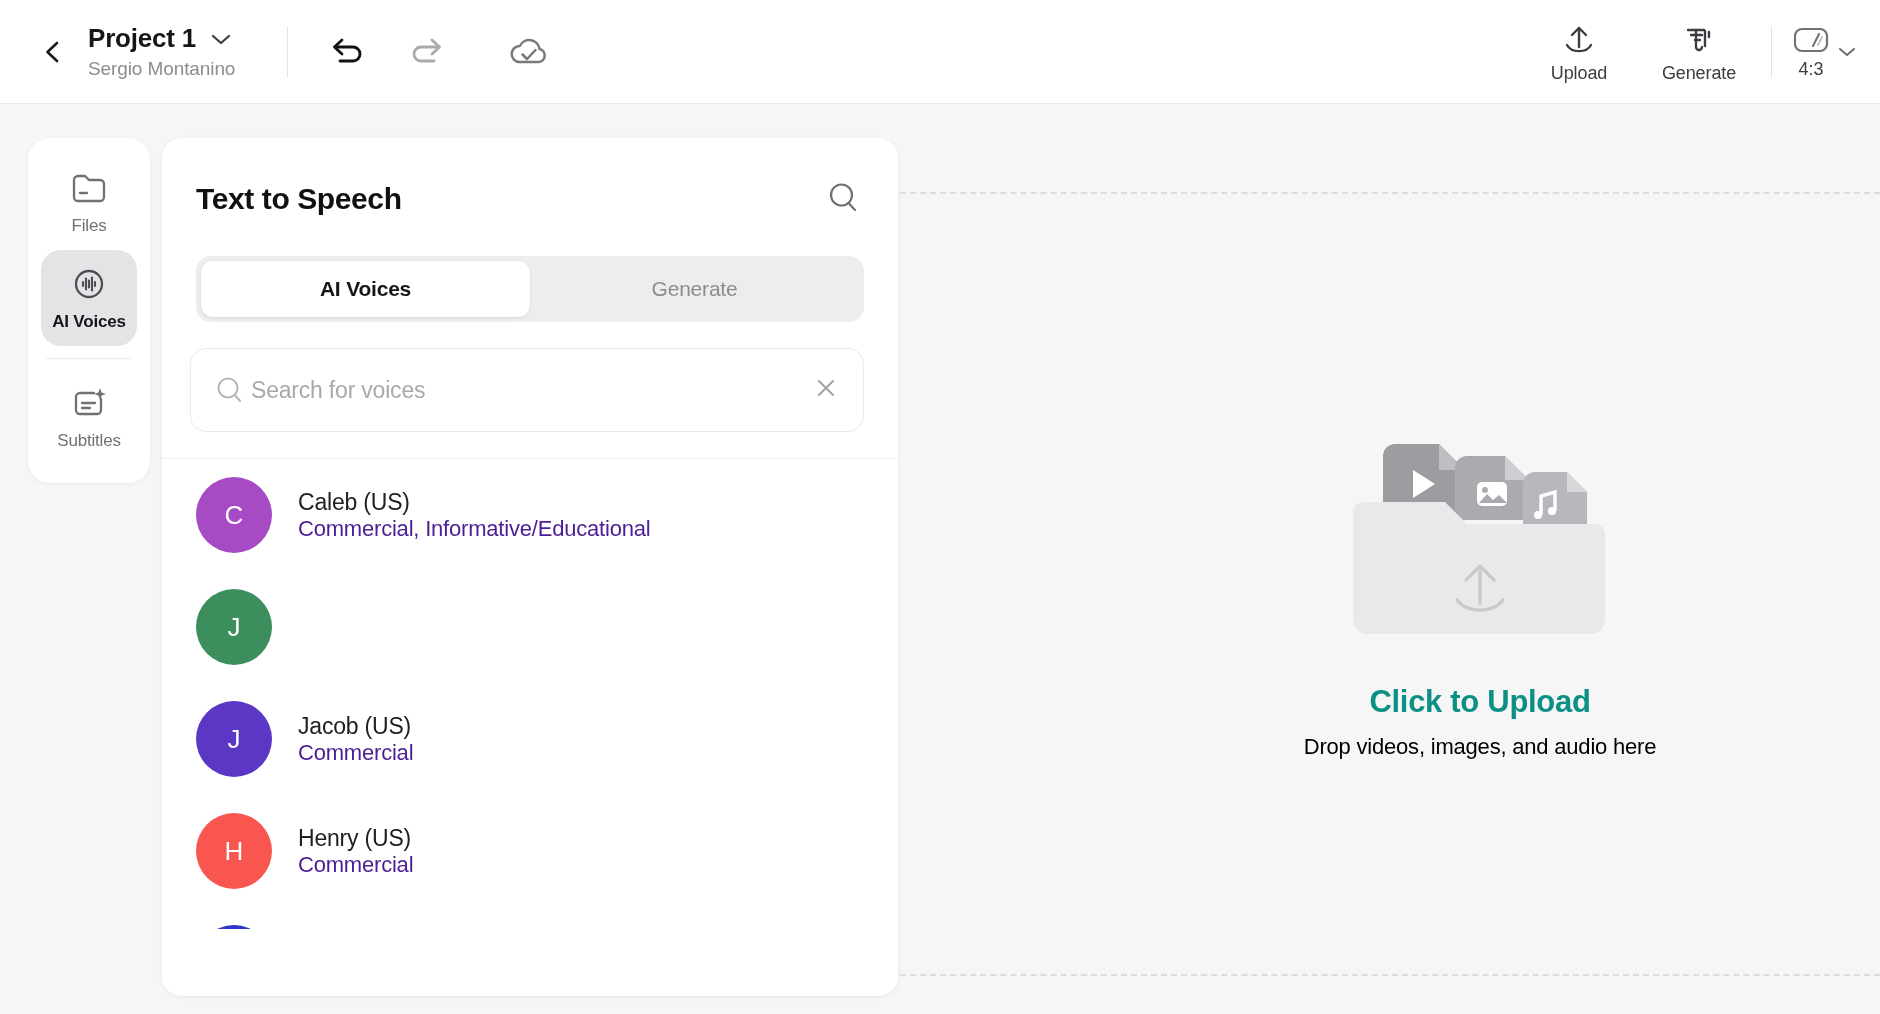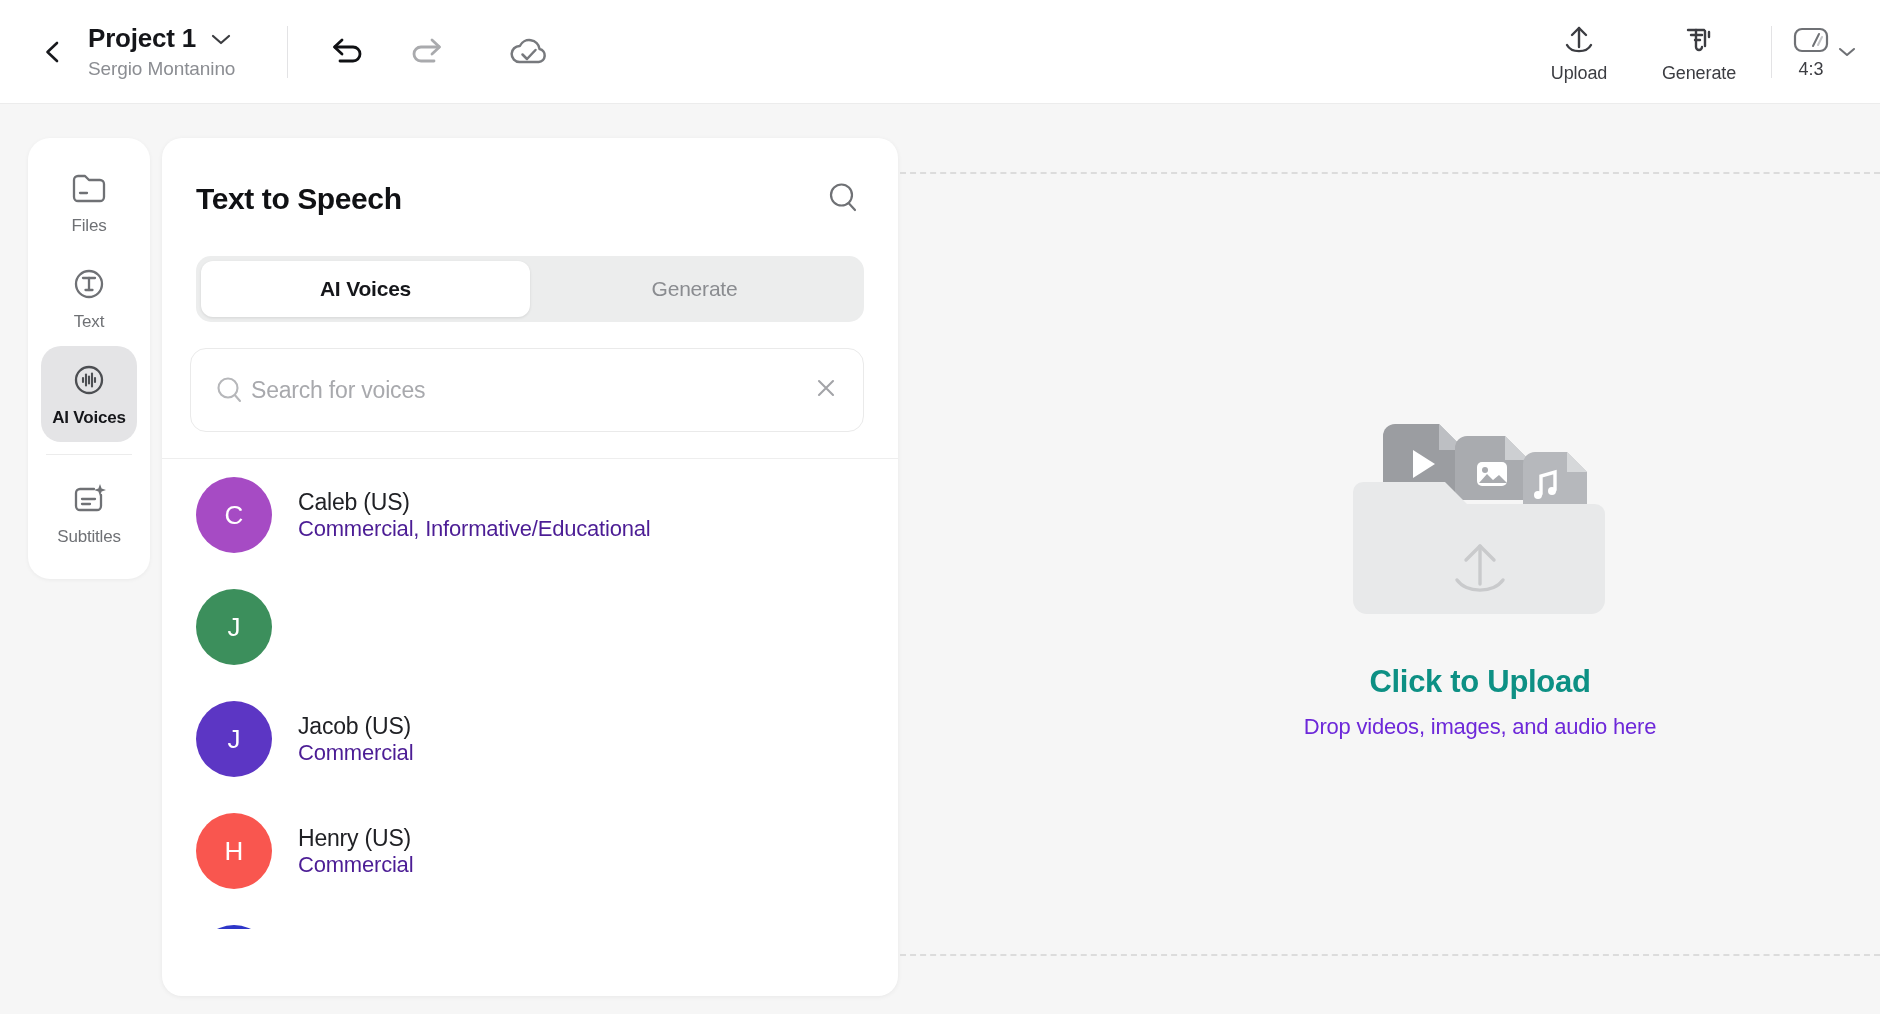--- a/index.html
+++ b/index.html
@@ -101,27 +101,27 @@
   .avatar {
     width: 76px; height: 76px; border-radius: 50%; flex: 0 0 76px;
     display: flex; align-items: center; justify-content: center;
     color: #ffffff; font-size: 26px;
   }
   .voice-name { font-size: 23px; color: #202125; letter-spacing: -.2px; }
   .voice-tags { font-size: 22px; color: #4c1d95; letter-spacing: -.2px; }
 
   
   .canvas {
-    position: absolute; left: 900px; top: 172px; right: 0; height: 784px;
+    position: absolute; left: 900px; top: 192px; right: 0; height: 784px;
     border-top: 2px dashed #dcdcdc; border-bottom: 2px dashed #dcdcdc;
     display: flex; flex-direction: column; align-items: center; justify-content: center;
   }
   .drop-inner { display: flex; flex-direction: column; align-items: center; margin-left: 180px; }
   .upload-title { font-size: 31px; font-weight: bold; color: #0d9084; margin-top: 26px; letter-spacing: -.3px; }
-  .upload-sub { font-size: 22px; color: #6d28d9; margin-top: 14px; letter-spacing: -.2px; }
+  .upload-sub { font-size: 22px; color: #000000; margin-top: 14px; letter-spacing: -.2px; }
 </style>
 </head>
 <body>
 
 <div id="app">
 
   <div class="header">
 
     <div class="hdr-back">
       <svg width="26" height="26" viewBox="0 0 26 26">
@@ -206,29 +206,20 @@
   <div class="rail">
 
     <div class="rail-item">
       <svg width="44" height="40" viewBox="0 0 44 40">
         <path d="M7 11 a4 4 0 0 1 4 -4 h7 l4 4 h11 a4 4 0 0 1 4 4 v13 a4 4 0 0 1 -4 4 H11 a4 4 0 0 1 -4 -4 Z" fill="none" stroke="#6f7175" stroke-width="2.3" stroke-linejoin="round"></path>
         <path d="M13 24 H20" stroke="#6f7175" stroke-width="2.3" stroke-linecap="round"></path>
       </svg>
       <span class="rail-label">Files</span>
     </div>
 
-    <div class="rail-item">
-      <svg width="44" height="40" viewBox="0 0 44 40">
-        <circle cx="22" cy="19" r="13" fill="none" stroke="#6f7175" stroke-width="2.3"></circle>
-        <path d="M16 13 H28" stroke="#6f7175" stroke-width="2.3" stroke-linecap="round"></path>
-        <path d="M22 13 V25" stroke="#6f7175" stroke-width="2.3" stroke-linecap="round"></path>
-        <path d="M18.5 25 H25.5" stroke="#6f7175" stroke-width="2.3" stroke-linecap="round"></path>
-      </svg>
-      <span class="rail-label">Text</span>
-    </div>
 
     <div class="rail-item active">
       <svg width="44" height="40" viewBox="0 0 44 40">
         <circle cx="22" cy="19" r="13" fill="none" stroke="#4c4e52" stroke-width="2.3"></circle>
         <path d="M16 17 V21" stroke="#4c4e52" stroke-width="2.1" stroke-linecap="round"></path>
         <path d="M19 13.5 V24.5" stroke="#4c4e52" stroke-width="2.1" stroke-linecap="round"></path>
         <path d="M22 15.5 V22.5" stroke="#4c4e52" stroke-width="2.1" stroke-linecap="round"></path>
         <path d="M25 12.5 V25.5" stroke="#4c4e52" stroke-width="2.1" stroke-linecap="round"></path>
         <path d="M28 17 V21" stroke="#4c4e52" stroke-width="2.1" stroke-linecap="round"></path>
       </svg>

